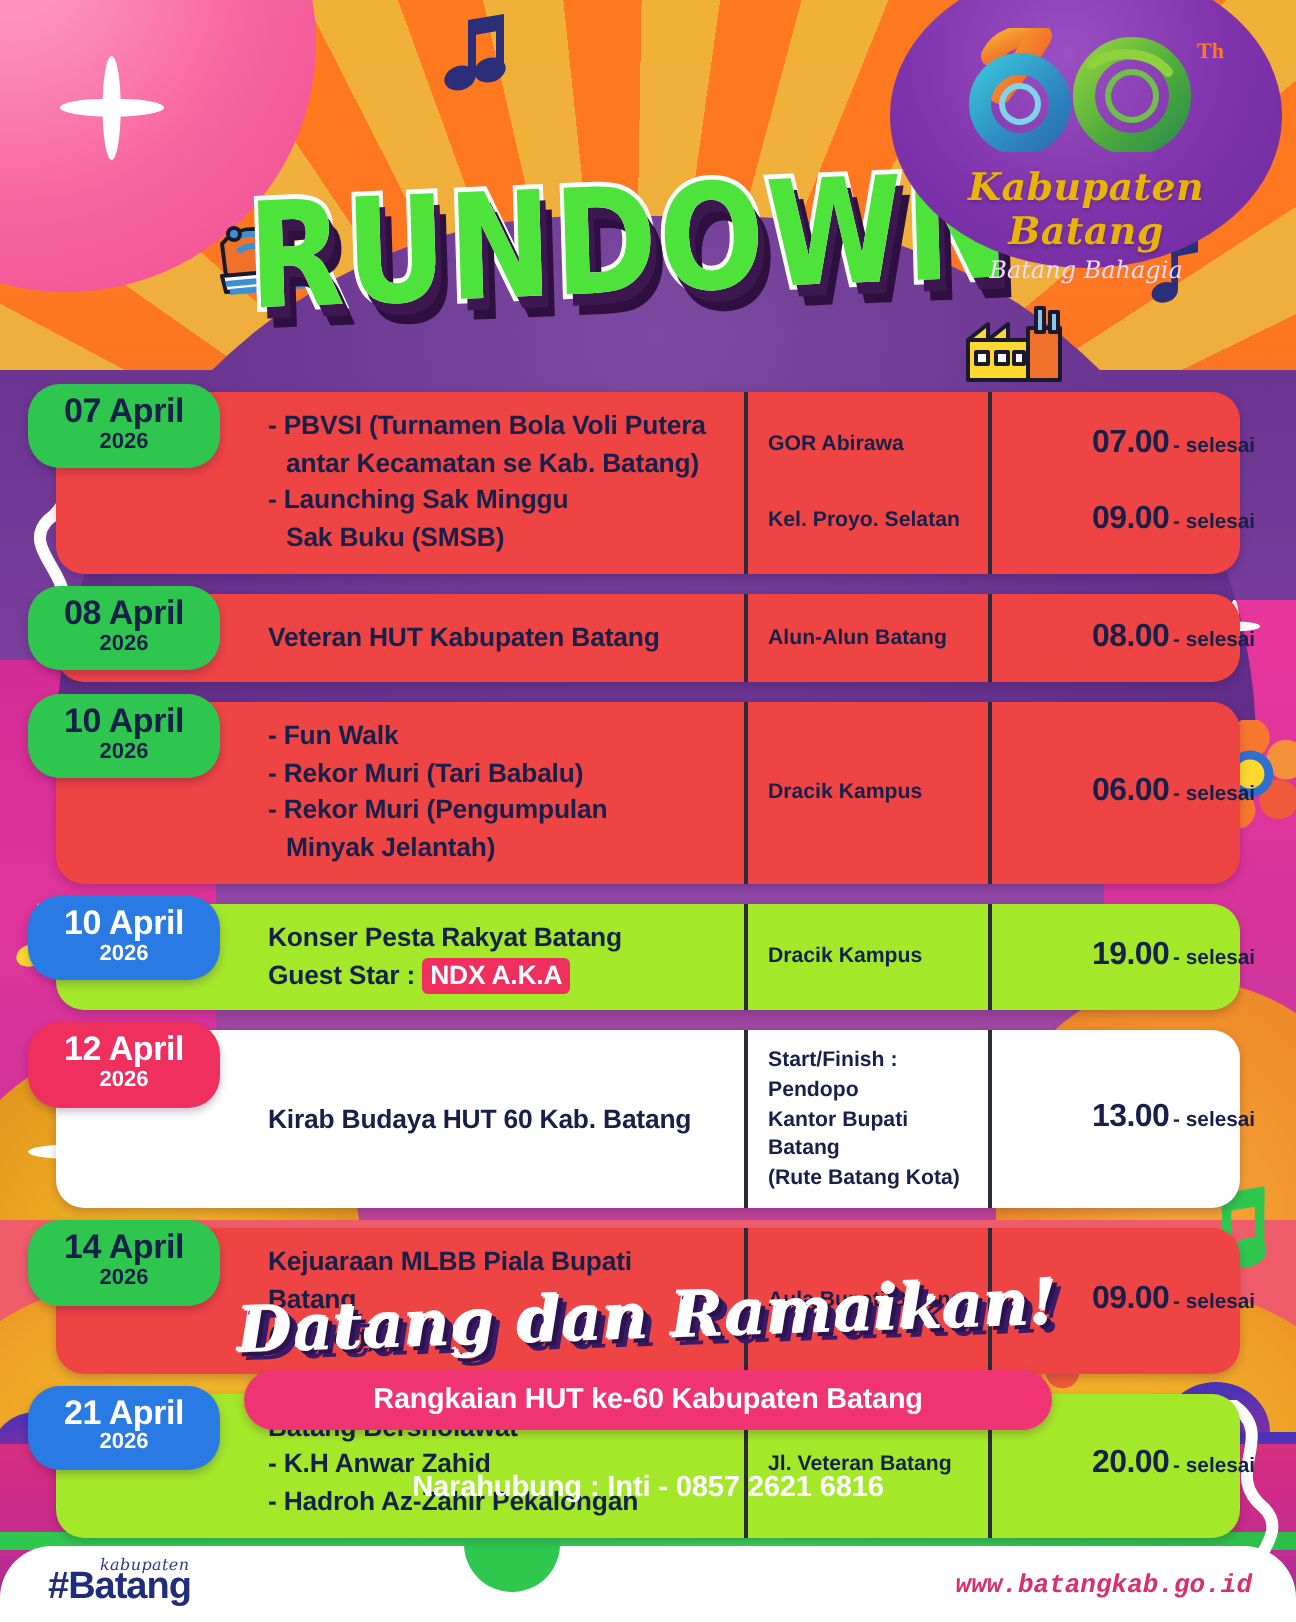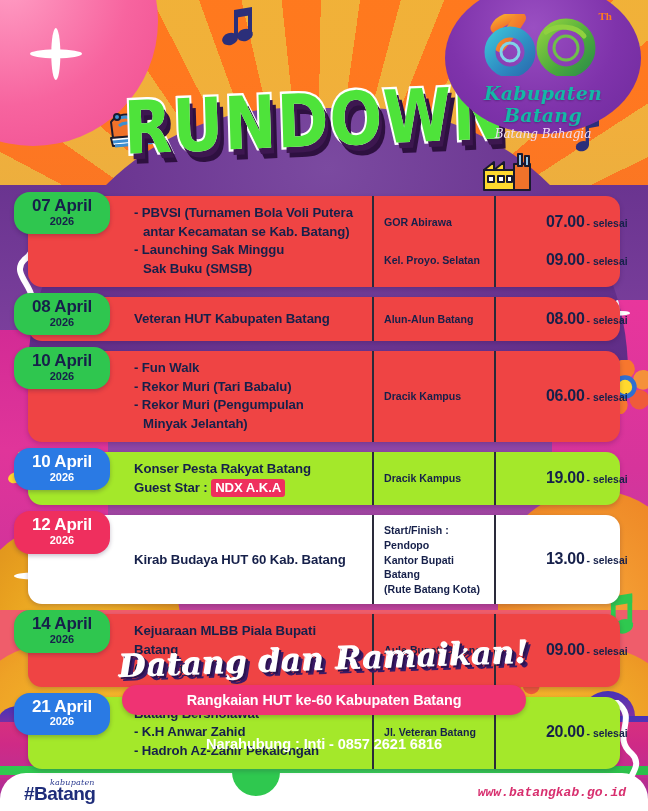--- a/index.html
+++ b/index.html
@@ -135,28 +135,28 @@
     text-align:center;
   }
   .logo-circle {
     position:absolute; left:50%; top:-22px; transform:translateX(-50%);
     width:196px; height:152px; border-radius:50%;
     background:radial-gradient(ellipse at 45% 30%,#9a4fc2 0%,#7f33ab 55%,#6e2a9c 100%);
   }
   .logo-inner { position:relative; z-index:2; padding-top:10px; }
   .logo-60 { width:126px; height:62px; margin:0 auto; }
   .logo-th {
-    position:absolute; right:20px; top:6px;
+    position:absolute; right:20px; top:16px;
     font-family:"Liberation Serif", serif;
     font-size:11px; font-weight:bold; color:#ff7a1e;
   }
   .logo-name {
     font-family:"DejaVu Serif", serif;
     font-style:italic; font-weight:bold;
-    font-size:19px; color:#14b8a6; margin-top:2px;
+    font-size:19px; color:#eab308; margin-top:2px;
     letter-spacing:.2px;
     text-shadow:0 1px 2px rgba(0,0,0,.25);
   }
   .logo-tag {
     font-family:"DejaVu Serif", serif;
     font-style:italic; font-size:12px; color:#f0ddf5; margin-top:1px;
   }
 
   .shoe { position:absolute; left:103px; top:108px; width:60px; height:42px; }
   .factory { position:absolute; left:482px; top:152px; width:52px; height:40px; }

